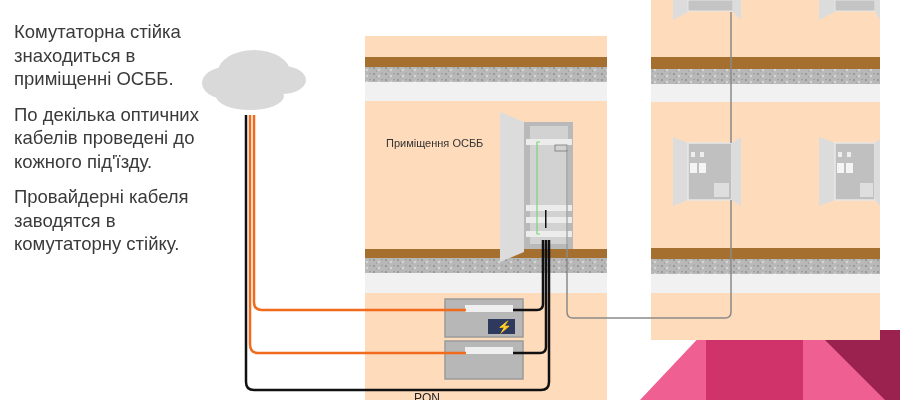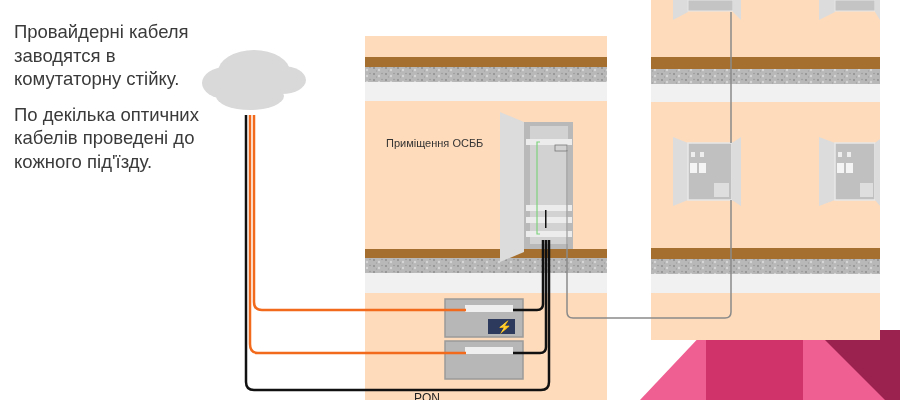--- a/index.html
+++ b/index.html
@@ -7,22 +7,23 @@
   .text-col{position:absolute;left:14px;top:20px;width:200px;color:#3a3a3a;font-size:18.5px;line-height:23.5px;}
   .text-col p{margin:0 0 12px 0;}
   svg.scene{position:absolute;left:0;top:0;}
   .room-label{font-family:"Liberation Sans",sans-serif;font-size:11px;fill:#333;}
   .pon-label{font-family:"Liberation Sans",sans-serif;font-size:12px;fill:#222;}
 </style>
 </head>
 <body>
 
 <div class="text-col">
+  <p>Комутаторна стійка знаходиться в приміщенні ОСББ.</p>
+  <p>По декілька оптичних кабелів проведені до кожного під'їзду.</p>
   <p>Провайдерні кабеля заводятся в комутаторну стійку.</p>
-  <p>По декілька оптичних кабелів проведені до кожного під'їзду.</p>
 </div>
 
 <svg class="scene" width="900" height="400" viewBox="0 0 900 400">
   <defs>
     <pattern id="gravel" width="12" height="6" patternUnits="userSpaceOnUse">
       <rect width="12" height="6" fill="#b8b8b8"></rect>
       <circle cx="2" cy="2" r="1" fill="#8e8e8e"></circle>
       <circle cx="7" cy="4" r="1.2" fill="#d6d6d6"></circle>
       <circle cx="10" cy="1.5" r="0.8" fill="#9a9a9a"></circle>
       <circle cx="4.5" cy="5" r="0.7" fill="#a2a2a2"></circle>

